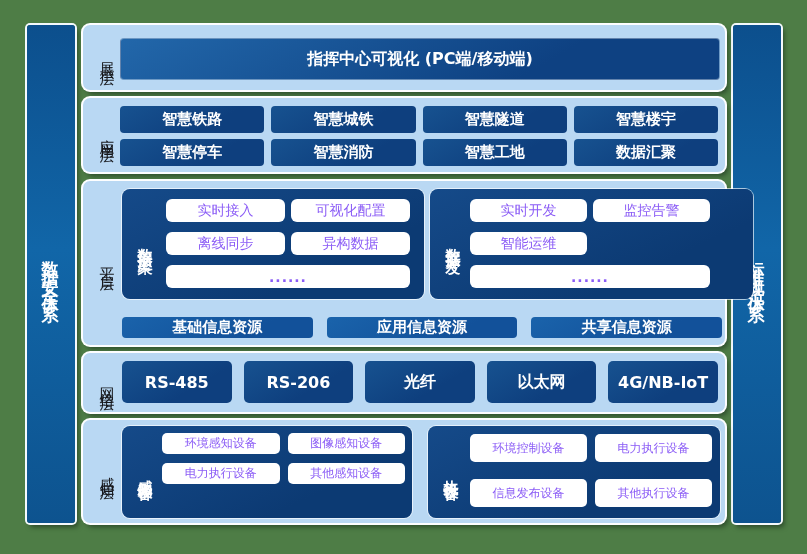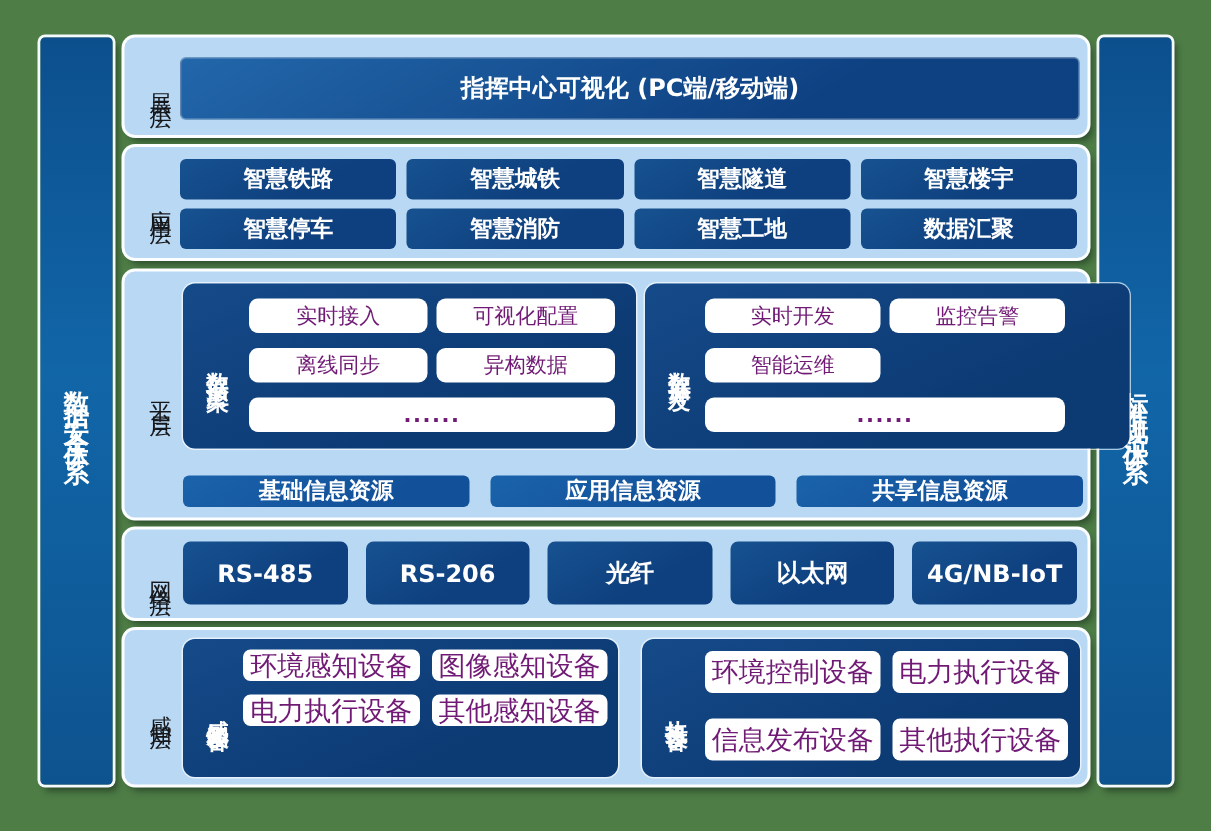--- a/index.html
+++ b/index.html
@@ -63,21 +63,21 @@
   }
   .panel-label{
     position:absolute;left:13px;top:50%;transform:translateY(-50%);
     writing-mode:vertical-rl;text-orientation:upright;
     color:#fff;font-size:15px;font-weight:bold;letter-spacing:4px;
   }
   .white-grid{
     position:absolute;display:grid;grid-template-columns:1fr 1fr;
   }
   .white{
-    background:#ffffff;border-radius:6px;color:#701a75;
+    background:#ffffff;border-radius:6px;color:#8b5cf6;
     display:flex;align-items:center;justify-content:center;
     font-size:14px;font-weight:500;
   }
   .white.wide{grid-column:1/3;}
   .dots{letter-spacing:1px;font-weight:bold;}
 
   .res-grid{
     position:absolute;left:39px;top:125px;width:600px;height:32px;
     display:grid;grid-template-columns:repeat(3,1fr);column-gap:14px;
   }
@@ -94,21 +94,21 @@
   .net-grid .navy{font-size:16px;border-radius:5px;}
 
   .sense-grid{
     left:40px;top:7px;width:243px;
     column-gap:8px;row-gap:9px;grid-auto-rows:21px;
   }
   .exec-grid{
     left:42px;top:8px;width:242px;
     column-gap:8px;row-gap:17px;grid-auto-rows:28px;
   }
-  .sense-grid .white,.exec-grid .white{font-size:18px;border-radius:5px;}
+  .sense-grid .white,.exec-grid .white{font-size:12px;border-radius:5px;}
 </style>
 </head>
 <body>
 
 <div class="vbar" style="left:27px;">
   <span class="vtext">数据安全体系</span>
 </div>
 
 <div class="vbar" style="left:733px;">
   <span class="vtext">标准规范体系</span>

